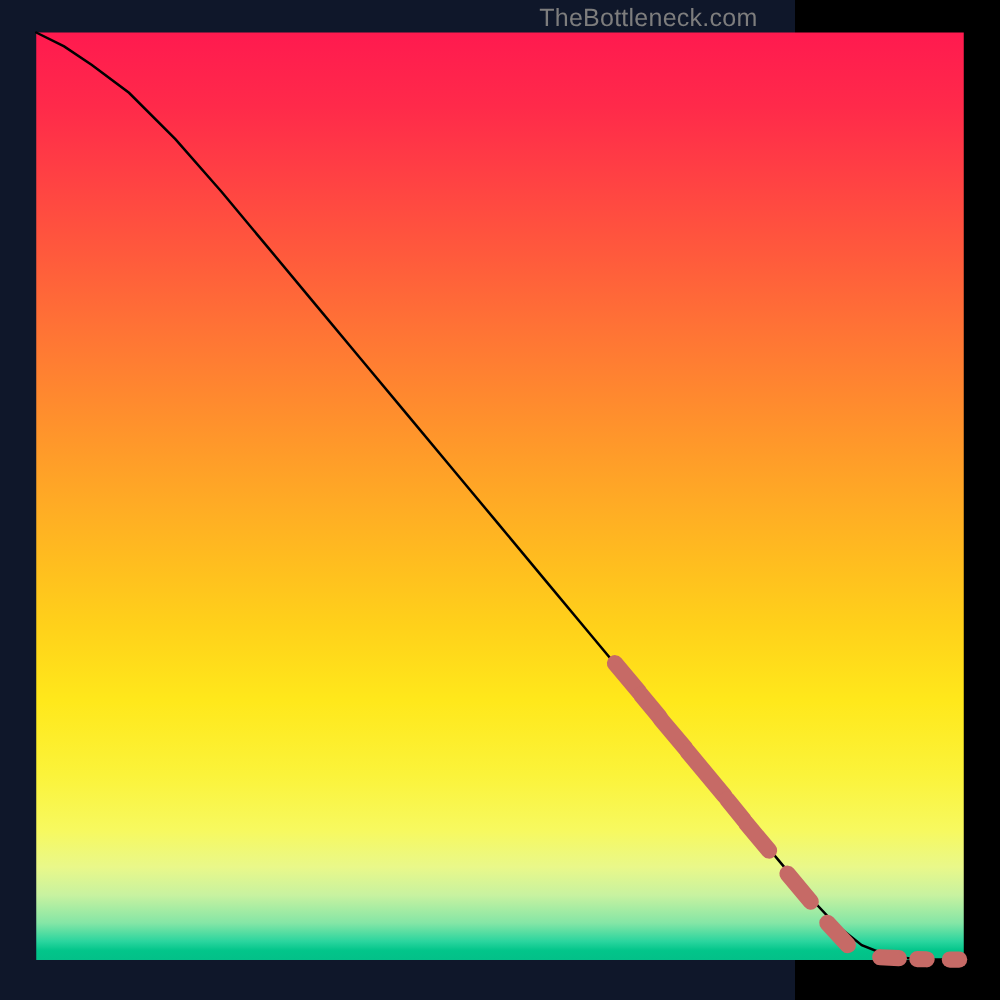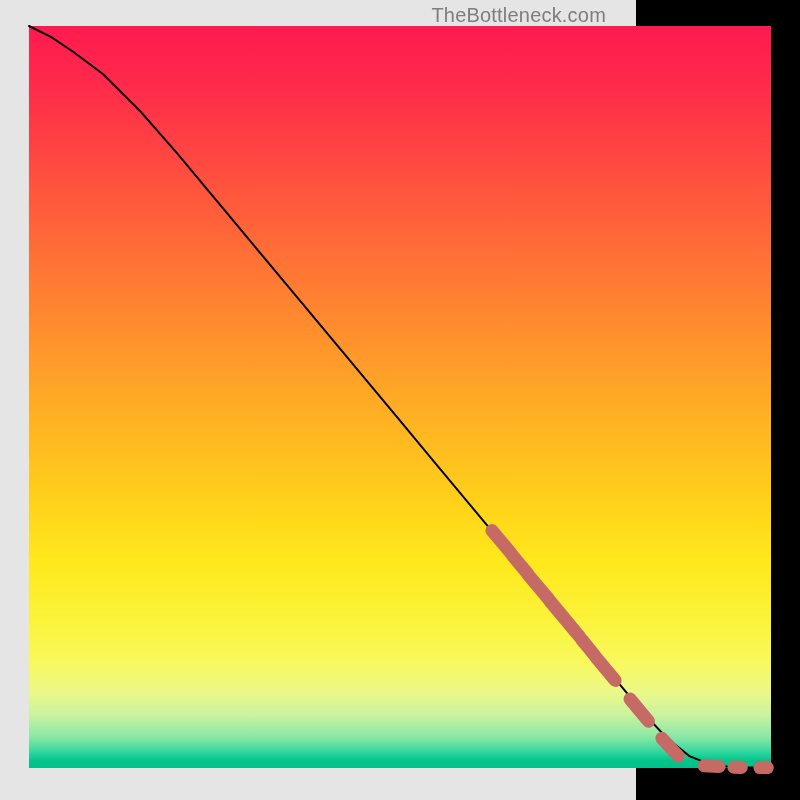--- a/index.html
+++ b/index.html
@@ -8,21 +8,21 @@
     width: 800px;
     height: 800px;
     background: #000;
     overflow: hidden;
     font-family: Arial, Helvetica, sans-serif;
   }
   .stage {
     position: relative;
     width: 636px;
     height: 800px;
-    background: #e5e5e5;
+    background: #0f172a;
   }
   .plot {
     position: absolute;
     left: 29px;
     top: 26px;
     width: 742px;
     height: 742px;
     
     background: linear-gradient(to bottom,
       #ff1a4f 0%,

